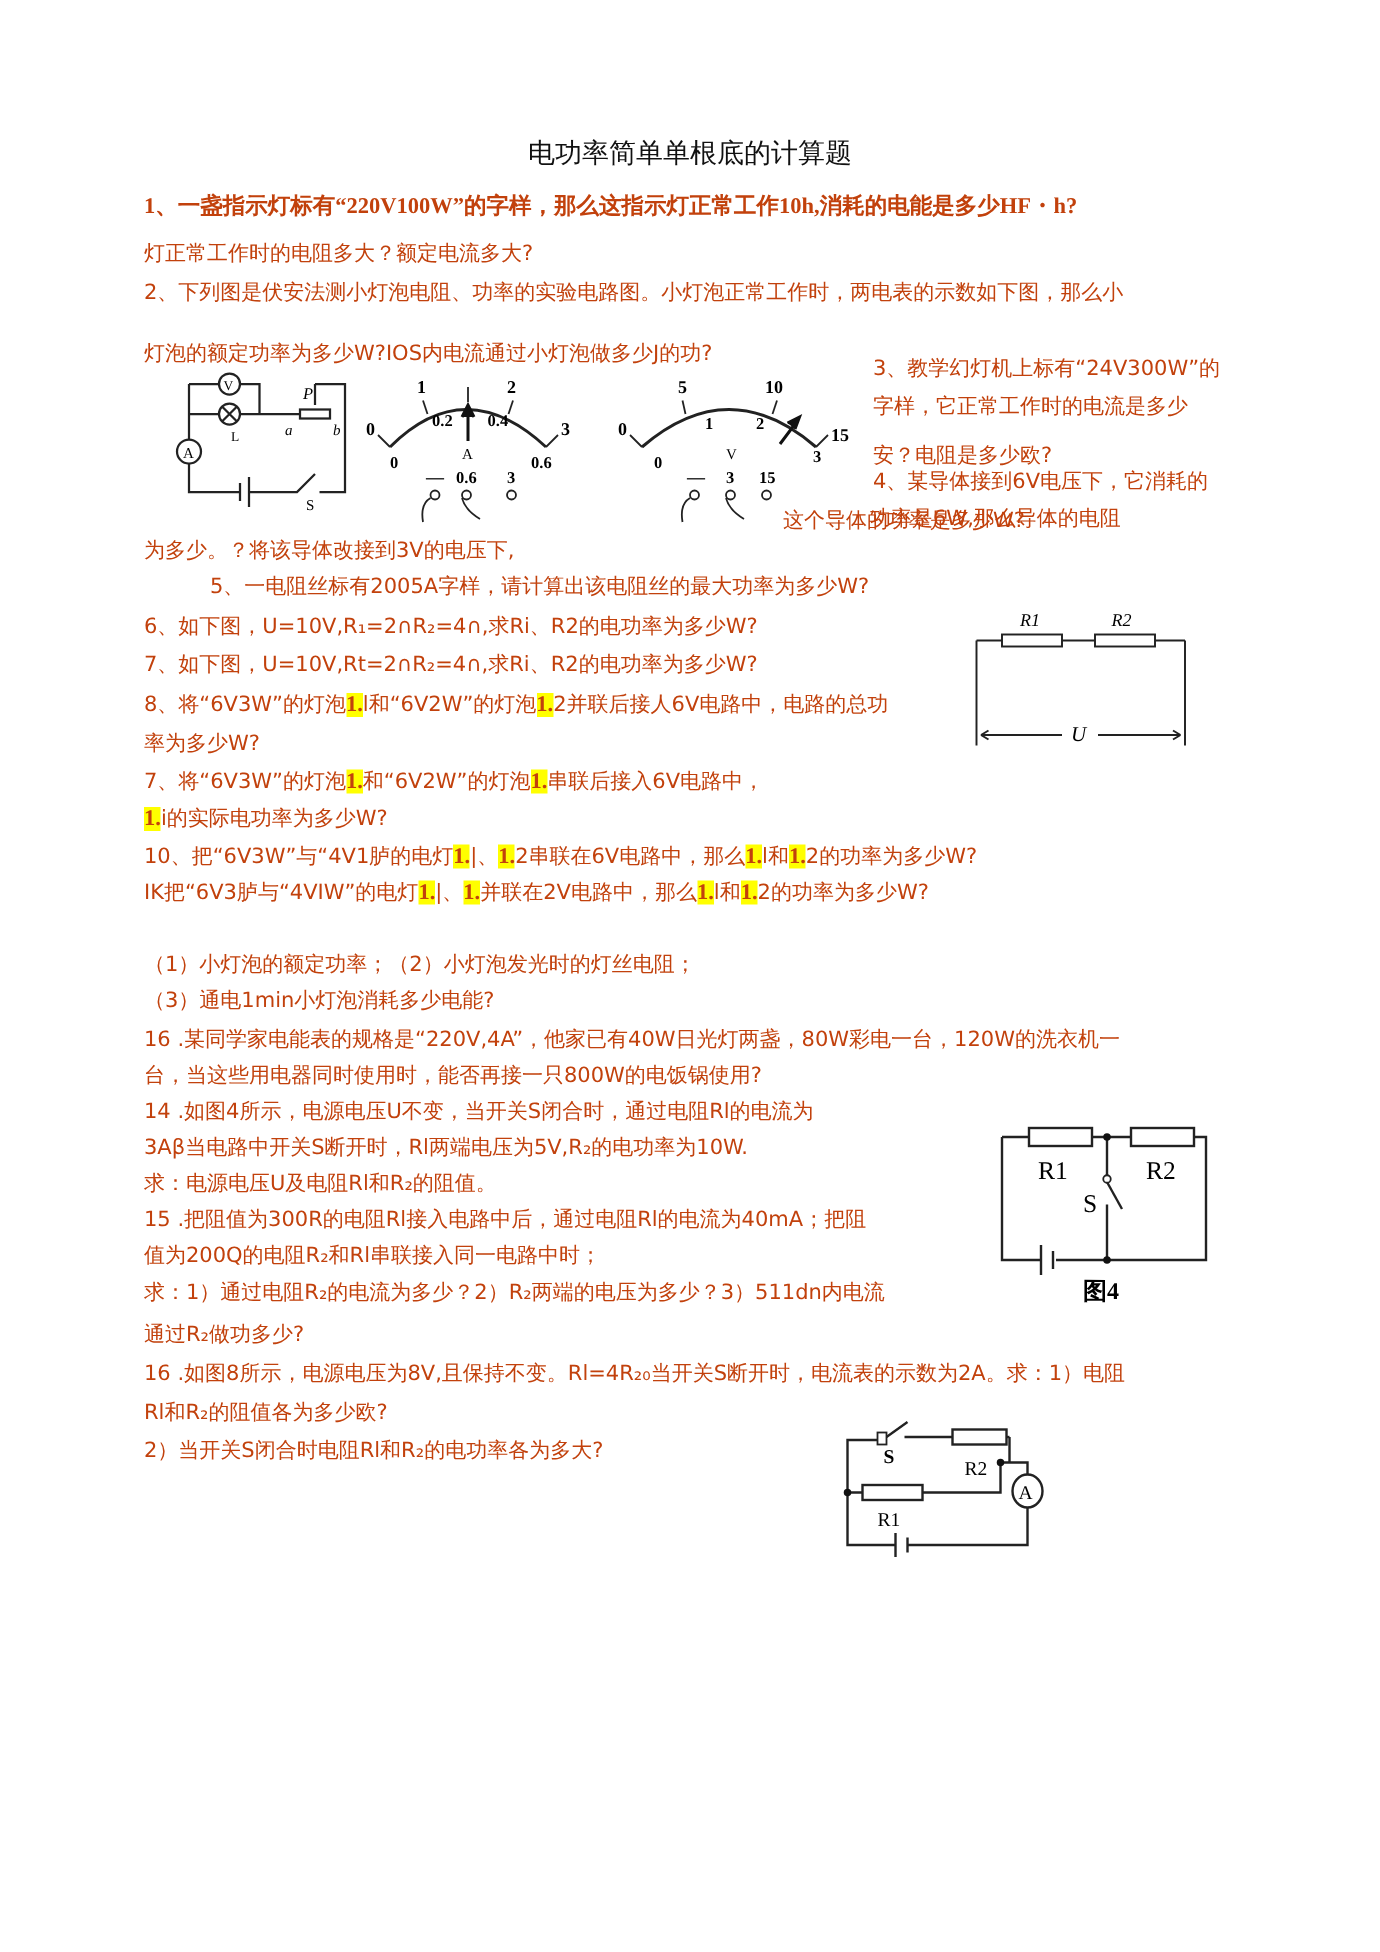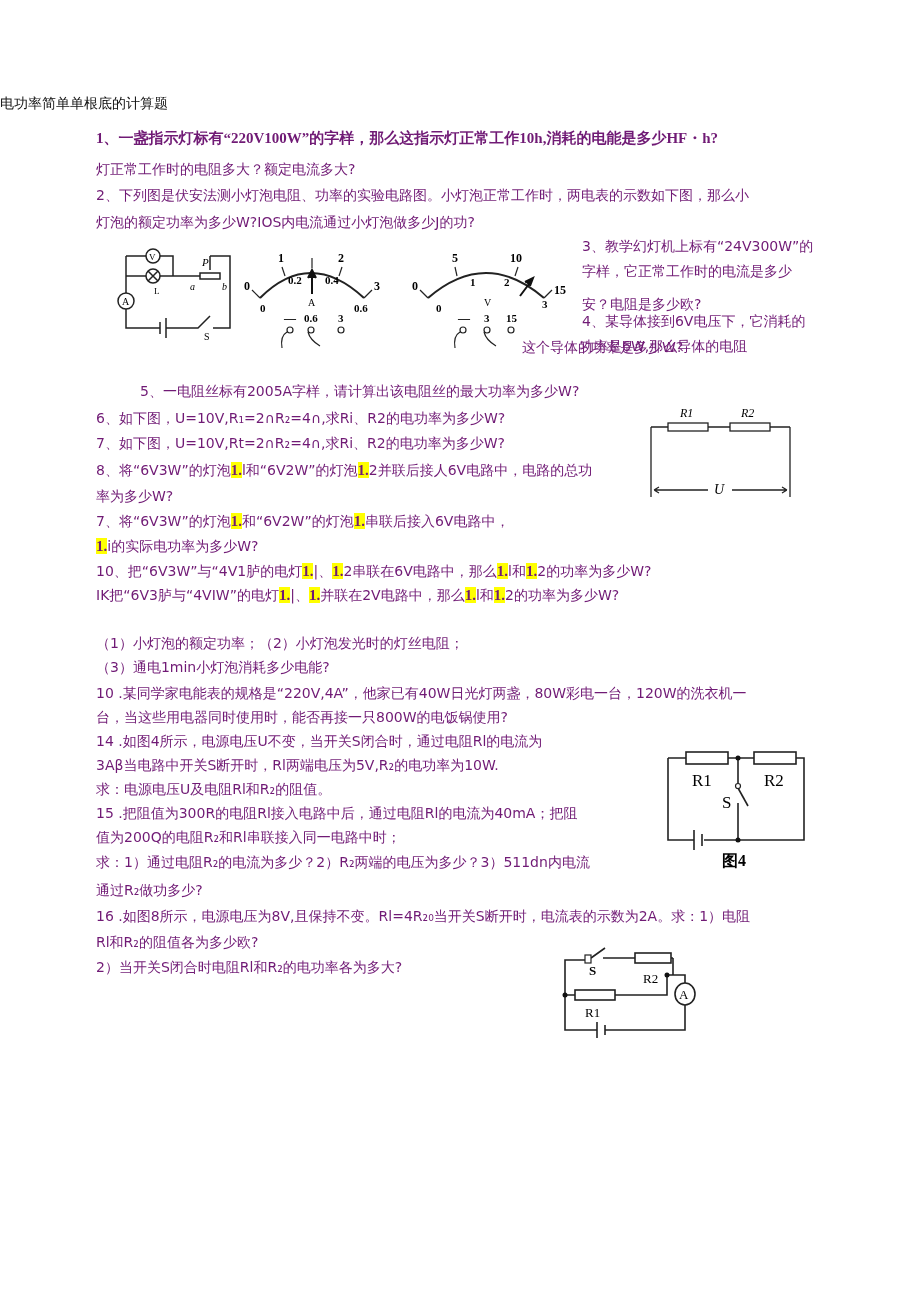--- a/index.html
+++ b/index.html
@@ -1,36 +1,36 @@
 <!DOCTYPE html>
 <html><head>
 <meta charset="utf-8">
 <style>
   html, body { margin:0; padding:0; background:#ffffff; }
   body { width:920px; height:1301px; position:relative; overflow:hidden;
          font-family:"DejaVu Sans", "Liberation Sans", sans-serif; color:#111; }
   .page { position:absolute; left:0; top:0; width:920px; height:1301px; background:#fff; }
-  .line { position:absolute; font-size:14px; line-height:20px; white-space:nowrap; color:#701a75; }
-  .title { position:absolute; left:0; width:920px; top:93px; font-size:14px; line-height:20px; }
+  .line { position:absolute; font-size:14px; line-height:20px; white-space:nowrap; color:#c2410c; }
+  .title { position:absolute; left:0; width:920px; top:93px; text-align:center; font-size:18px; line-height:20px; }
   b, .b { font-family:"Liberation Serif", "DejaVu Serif", serif; font-weight:bold; font-size:15px; }
   .hl { background:#ffff00; font-family:"Liberation Serif", serif; font-weight:bold; font-size:15px; }
   svg { position:absolute; overflow:visible; }
   svg text { font-family:"Liberation Serif", serif; }
 </style>
 </head>
 <body>
 
 <div class="page">
 
   <div class="title">电功率简单单根底的计算题</div>
 
   <div class="line b" style="left:96px;top:128px;">1、一盏指示灯标有“220V100W”的字样，那么这指示灯正常工作10h,消耗的电能是多少HF・h?</div>
   <div class="line" style="left:96px;top:159px;">灯正常工作时的电阻多大？额定电流多大?</div>
   <div class="line" style="left:96px;top:185px;">2、下列图是伏安法测小灯泡电阻、功率的实验电路图。小灯泡正常工作时，两电表的示数如下图，那么小</div>
-  <div class="line" style="left:96px;top:212px;">灯泡的额定功率为多少W?IOS内电流通过小灯泡做多少J的功?</div>
+  <div class="line" style="left:96px;top:226px;">灯泡的额定功率为多少W?IOS内电流通过小灯泡做多少J的功?</div>
 
   <svg style="left:118px;top:248px;" width="120" height="95" viewBox="0 0 120 95">
     <g stroke="#222" stroke-width="1.5" fill="none">
       <path d="M8 8 H55 V28"></path>
       <circle cx="35" cy="8" r="7" fill="#fff"></circle>
       <path d="M8 8 V45"></path>
       <path d="M8 28 H82"></path>
       <circle cx="35" cy="28" r="7" fill="#fff"></circle>
       <path d="M30 23 L40 33 M40 23 L30 33"></path>
       <rect x="82" y="25" width="20" height="6" fill="#fff"></rect>
@@ -107,20 +107,21 @@
         <circle cx="103" cy="90" r="3"></circle>
     </g>
     <path d="M52 92 Q45 96 47 108 M76 92 Q78 100 88 106" stroke="#222" stroke-width="1.2" fill="none"></path>
   </svg>
 
   <div class="line" style="left:582px;top:236px;">3、教学幻灯机上标有“24V300W”的</div>
   <div class="line" style="left:582px;top:261px;">字样，它正常工作时的电流是多少</div>
   <div class="line" style="left:582px;top:294px;">安？电阻是多少欧?</div>
   <div class="line" style="left:582px;top:311px;">4、某导体接到6V电压下，它消耗的</div>
   <div class="line" style="left:580px;top:336px;">功率是6W,那么导体的电阻</div>
+  <div class="line" style="left:96px;top:357px;">为多少。？将该导体改接到3V的电压下,</div>
   <div class="line" style="left:522px;top:337px;">这个导体的功率是多少W?</div>
 
   <div class="line" style="left:96px;top:381px;margin-left:44px;">5、一电阻丝标有2005A字样，请计算出该电阻丝的最大功率为多少W?</div>
   <div class="line" style="left:96px;top:408px;">6、如下图，U=10V,R₁=2∩R₂=4∩,求Ri、R2的电功率为多少W?</div>
   <div class="line" style="left:96px;top:433px;">7、如下图，U=10V,Rt=2∩R₂=4∩,求Ri、R2的电功率为多少W?</div>
 
   <svg style="left:648px;top:402px;" width="150" height="95" viewBox="0 0 150 95">
     <g stroke="#222" stroke-width="1.3" fill="none">
       <path d="M3 25 H20 M60 25 H82 M122 25 H142 M3 25 V95 M142 25 V95"></path>
       <rect x="20" y="21" width="40" height="8" fill="#fff"></rect>
@@ -136,21 +137,21 @@
   <div class="line" style="left:96px;top:486px;">率为多少W?</div>
   <div class="line" style="left:96px;top:511px;"><span>7、将“6V3W”的灯泡</span><span class="hl">1.</span><span>和“6V2W”的灯泡</span><span class="hl">1.</span><span>串联后接入6V电路中，</span></div>
   <div class="line" style="left:96px;top:536px;"><span class="hl">1.</span><span>i的实际电功率为多少W?</span></div>
 
   <div class="line" style="left:96px;top:561px;"><span>10、把“6V3W”与“4V1胪的电灯</span><span class="hl">1.</span><span>|、</span><span class="hl">1.</span><span>2串联在6V电路中，那么</span><span class="hl">1.</span><span>l和</span><span class="hl">1.</span><span>2的功率为多少W?</span></div>
   <div class="line" style="left:96px;top:585px;"><span>IK把“6V3胪与“4VIW”的电灯</span><span class="hl">1.</span><span>|、</span><span class="hl">1.</span><span>并联在2V电路中，那么</span><span class="hl">1.</span><span>l和</span><span class="hl">1.</span><span>2的功率为多少W?</span></div>
 
   <div class="line" style="left:96px;top:633px;">（1）小灯泡的额定功率；（2）小灯泡发光时的灯丝电阻；</div>
   <div class="line" style="left:96px;top:657px;">（3）通电1min小灯泡消耗多少电能?</div>
 
-  <div class="line" style="left:96px;top:683px;">10 .某同学家电能表的规格是“220V,4A”，他家已有40W日光灯两盏，80W彩电一台，120W的洗衣机一</div>
+  <div class="line" style="left:96px;top:683px;">16 .某同学家电能表的规格是“220V,4A”，他家已有40W日光灯两盏，80W彩电一台，120W的洗衣机一</div>
   <div class="line" style="left:96px;top:707px;text-align:center;">台，当这些用电器同时使用时，能否再接一只800W的电饭锅使用?</div>
   <div class="line" style="left:96px;top:731px;">14 .如图4所示，电源电压U不变，当开关S闭合时，通过电阻Rl的电流为</div>
   <div class="line" style="left:96px;top:755px;">3Aβ当电路中开关S断开时，Rl两端电压为5V,R₂的电功率为10W.</div>
   <div class="line" style="left:96px;top:779px;">求：电源电压U及电阻Rl和R₂的阻值。</div>
 
   <svg style="left:664px;top:748px;" width="150" height="125" viewBox="0 0 150 125">
     <g stroke="#222" stroke-width="1.6" fill="none">
       <path d="M4 10 H22 M64 10 H90 M132 10 H140 V92 H74 M74 10 V40 M74 55 V92 M4 10 V92 H30 M40 92 H74"></path>
       <rect x="22" y="4" width="42" height="12" fill="#fff"></rect>
       <rect x="90" y="4" width="42" height="12" fill="#fff"></rect>

